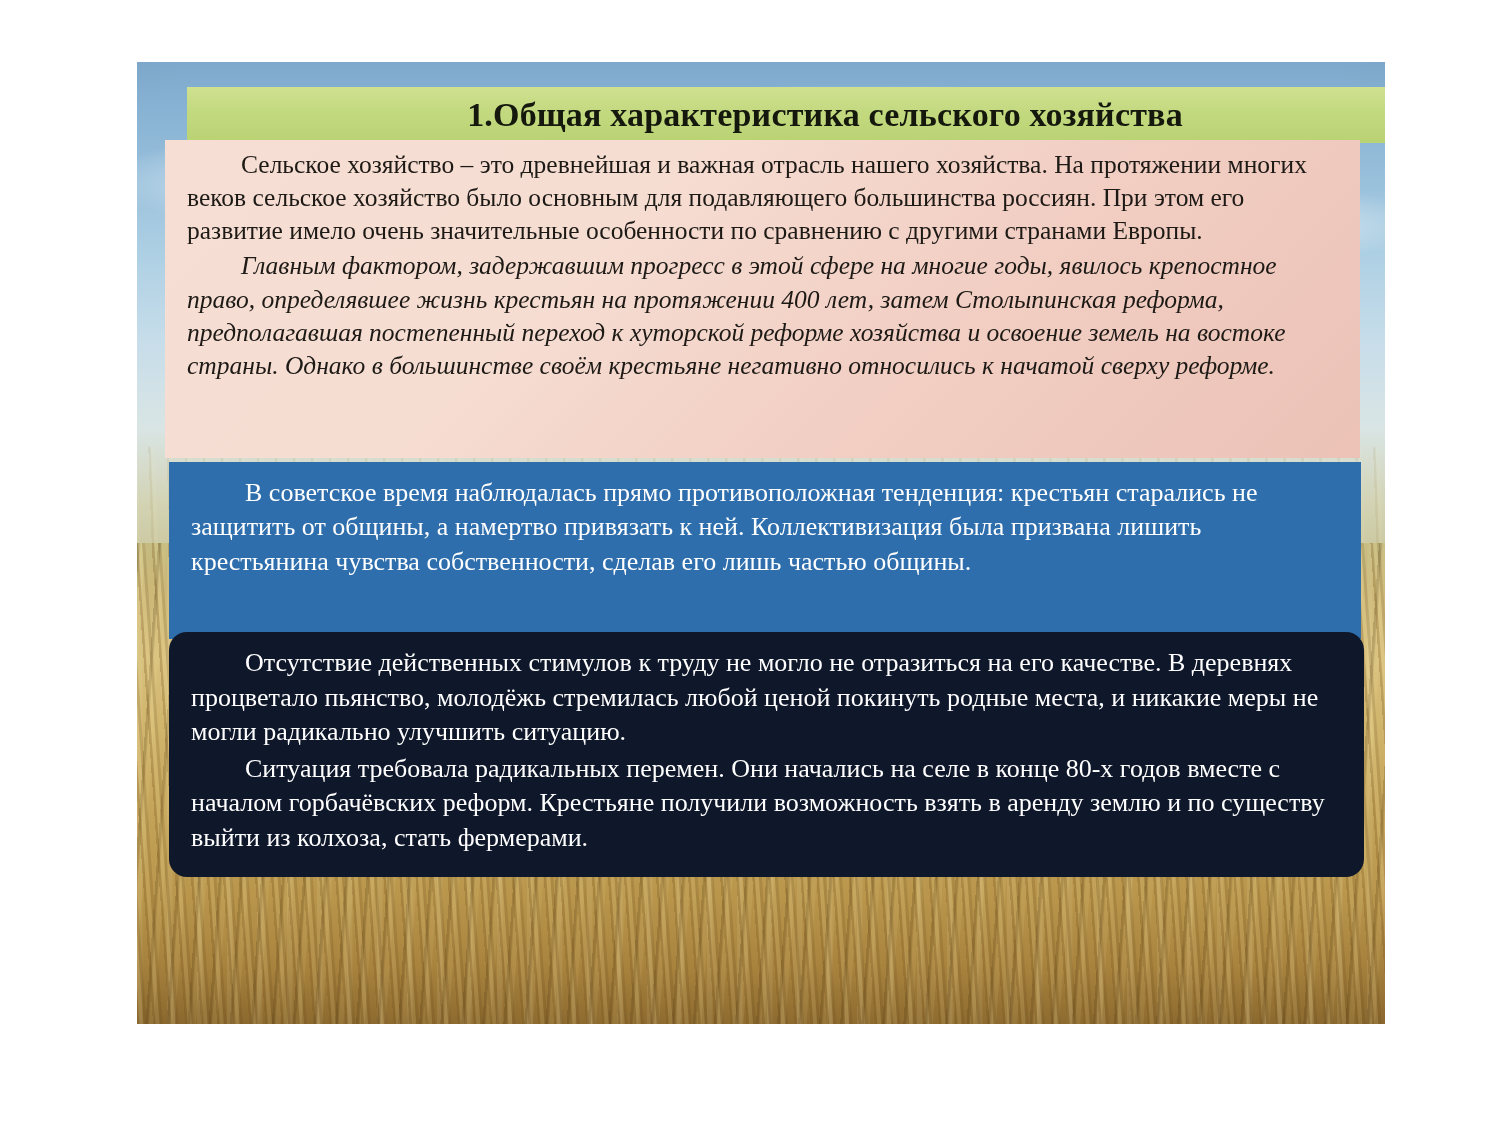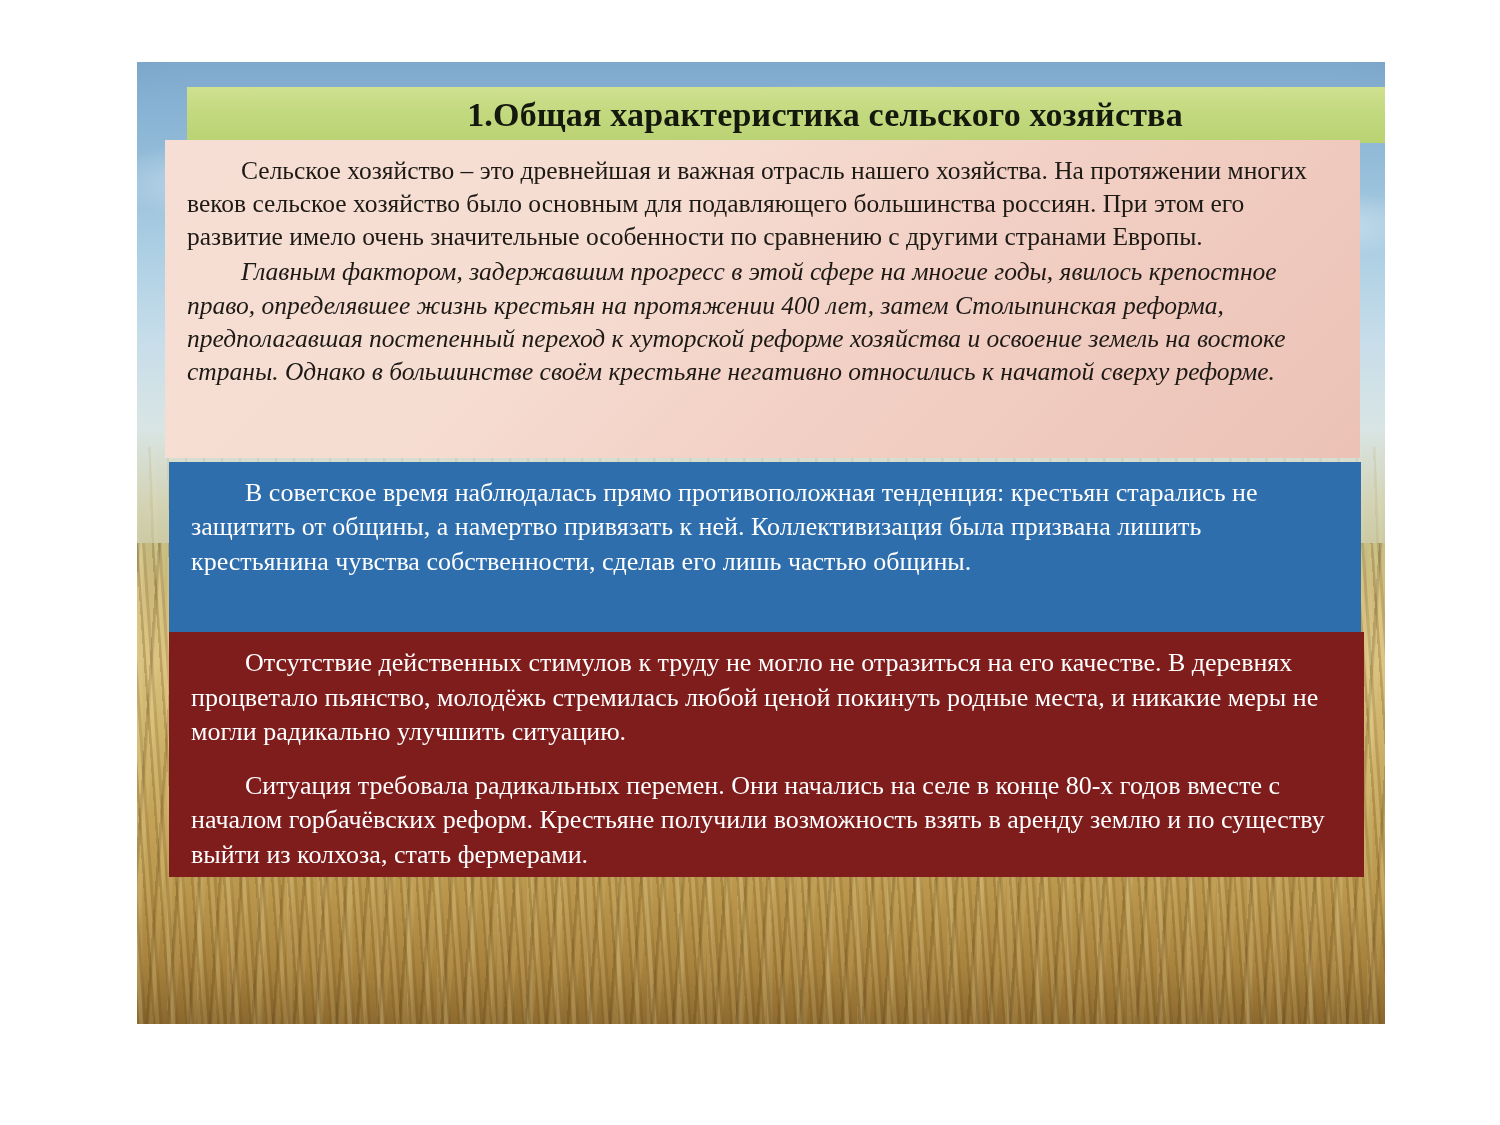--- a/index.html
+++ b/index.html
@@ -132,21 +132,21 @@
     position: absolute;
     box-sizing: border-box;
   }
 
   .block-pink {
     left: 28px;
     top: 78px;
     width: 1195px;
     height: 318px;
     background: linear-gradient(135deg, #f7ded4 0%, #f6ddd2 35%, #f2cfc4 62%, #ecc2b6 100%);
-    padding: 14px 24px 10px 22px;
+    padding: 8px 24px 10px 22px;
   }
   .block-pink p {
     margin: 0;
     font-size: 25.5px;
     line-height: 1.30;
     color: #1d1a16;
     text-align: left;
   }
   .block-pink p + p { margin-top: 2px; font-style: italic; }
   .indent { display: inline-block; width: 54px; }
@@ -164,30 +164,31 @@
     font-size: 26px;
     line-height: 1.32;
     color: #ffffff;
   }
 
   .block-green {
     left: 32px;
     top: 570px;
     width: 1195px;
     height: 245px;
-    background: #7f1d1d;
+    background: #0f172a;
     padding: 14px 24px 10px 22px;
+    border-radius: 18px;
   }
   .block-green p {
     margin: 0;
     font-size: 26px;
     line-height: 1.33;
     color: #ffffff;
   }
-  .block-green p + p { margin-top: 19px; }
+  .block-green p + p { margin-top: 2px; }
 </style>
 </head>
 <body>
 
 <div class="slide">
 
   <div class="bg-sky"></div>
   <div class="bg-clouds"></div>
   <div class="bg-stalks-top"></div>
   <div class="bg-field"></div>

